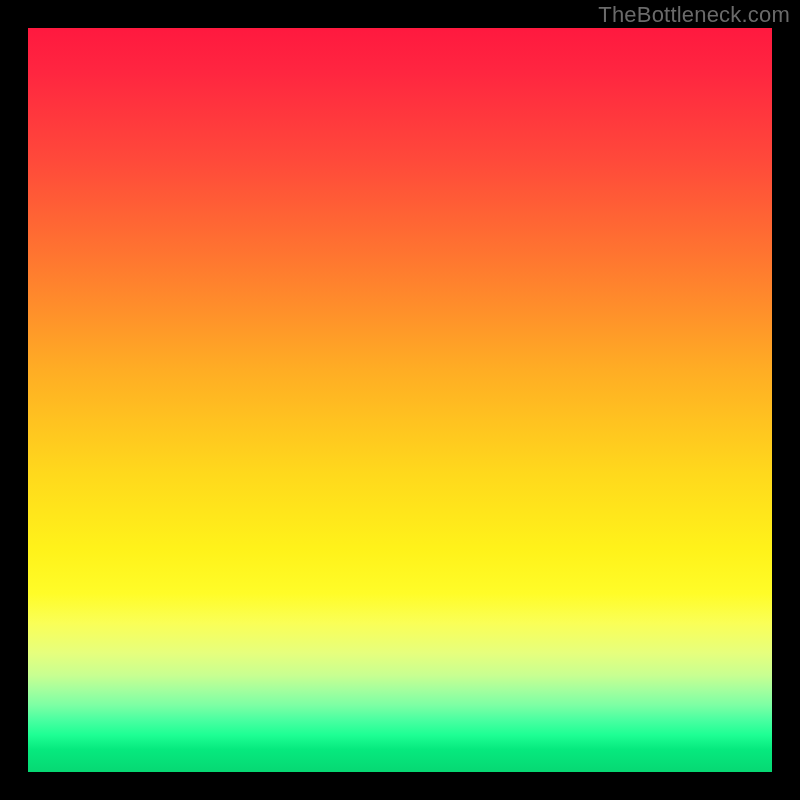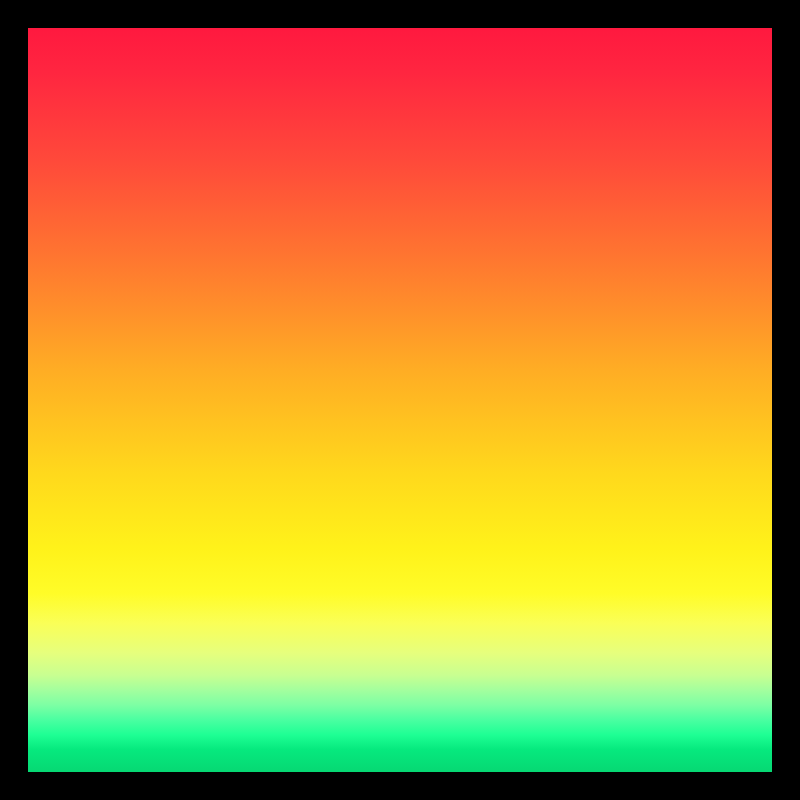--- a/index.html
+++ b/index.html
@@ -94,13 +94,14 @@
     </svg>
   </div>
 
   <svg width="800" height="800" style="position:absolute;left:0;top:0">
     <rect class="axis-rect" x="0" y="0" width="800" height="28"></rect>
     <rect class="axis-rect" x="0" y="772" width="800" height="28"></rect>
     <rect class="axis-rect" x="0" y="0" width="28" height="800"></rect>
     <rect class="axis-rect" x="772" y="0" width="28" height="800"></rect>
   </svg>
 
+  <div class="watermark">TheBottleneck.com</div>
 </div>
 
 </body></html>

